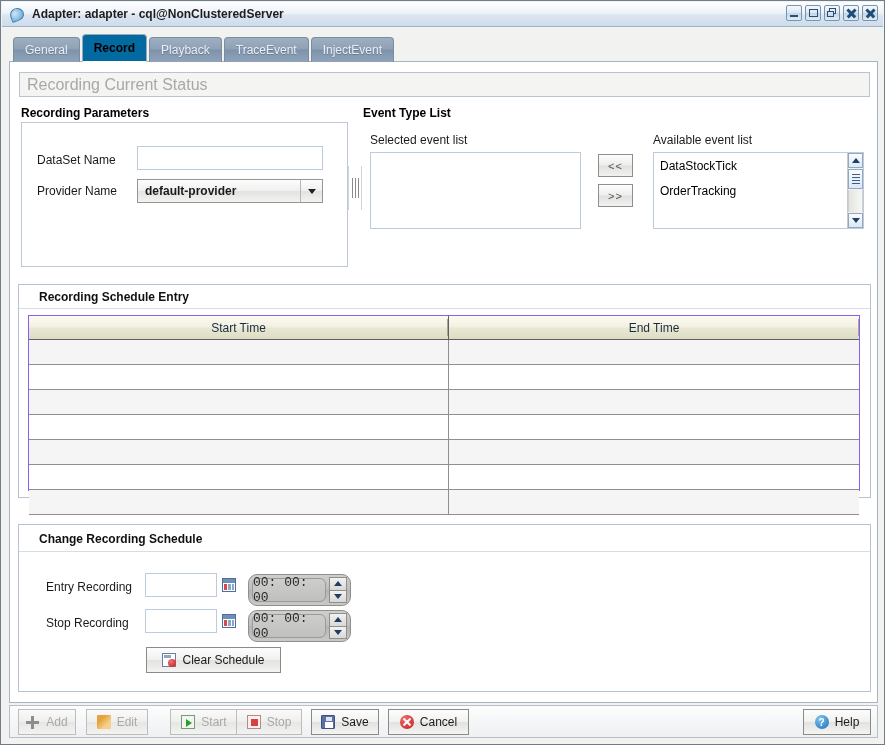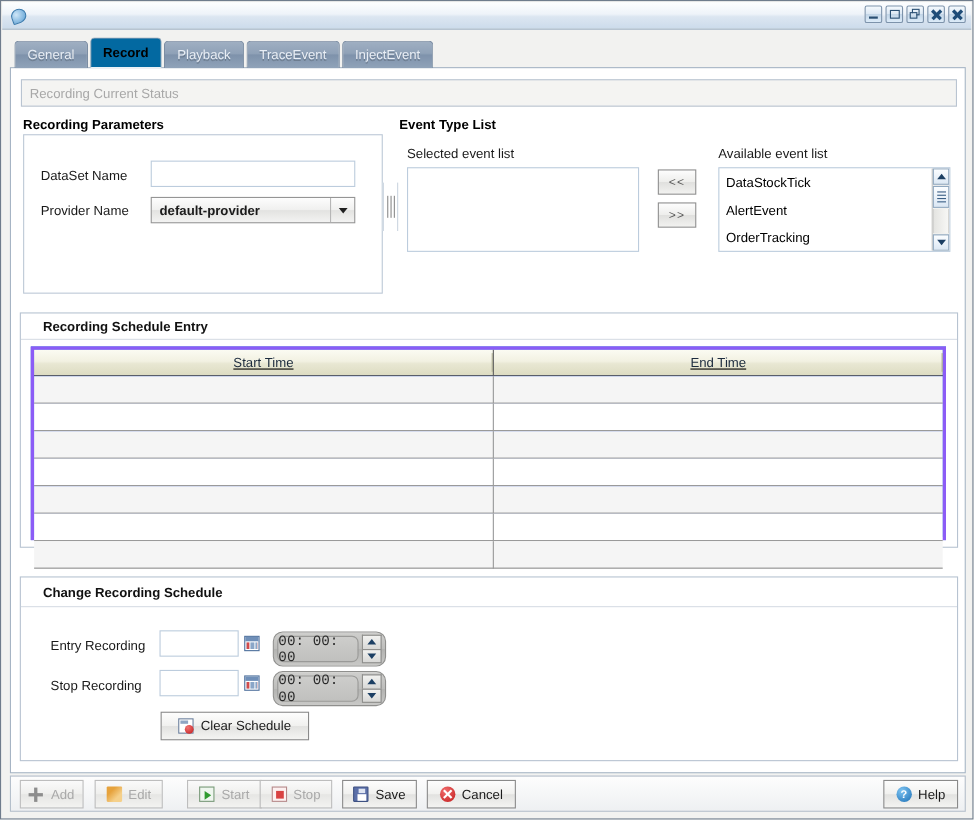--- a/index.html
+++ b/index.html
@@ -109,21 +109,21 @@
   }
 
   
   .status-field {
     position: absolute; left: 9px; top: 10px;
     width: 851px; height: 25px;
     background: #f4f4f2;
     border: 1px solid #b9c4d1;
     display: flex; align-items: center;
     padding-left: 7px;
-    font-size: 12px;
+    font-size: 16px;
     color: #a8a8a8;
   }
 
   
   .sec-head {
     position: absolute;
     font-size: 12px; font-weight: bold; color: #000;
   }
   .plain-label {
     position: absolute;
@@ -255,21 +255,21 @@
   .panel-title {
     position: absolute;
     font-size: 12px; font-weight: bold; color: #111; padding-left: 12px;
   }
   .panel-sep {
     position: absolute;
     height: 1px; background: #d7dde5;
   }
 
   
-  .tbl { position: absolute; border: 3px solid #8b5cf6; background:#1d4ed8;text-decoration:underline; }
+  .tbl { position: absolute; border: 1px solid #8b5cf6; background:#0c4a6e; }
   .tbl-head {
     display: flex; height: 24px;
     background: linear-gradient(to bottom, #fbfbf2 0%, #f2f1e2 45%, #e8e7d3 55%, #dddcc2 100%);
     border-bottom: 1px solid #5f5f5f;
   }
   .th {
     display: flex; align-items: center; justify-content: center;
     font-size: 12px; color: #1c2b3d;
     position: relative;
   }
@@ -410,20 +410,21 @@
 </style>
 </head>
 <body>
 
 <div class="window">
 
   <div class="titlebar">
     <span class="tb-icon">
       <span class="adapter-ico"></span>
     </span>
+    <span class="tb-title">Adapter: adapter - cql@NonClusteredServer</span>
 
     <span class="tb-buttons">
       <span class="tb-btn">
           <i class="ic-min"></i>
         </span>
       <span class="tb-btn">
           <i class="ic-max"></i>
         </span>
       <span class="tb-btn">
           <i class="ic-res1"></i>
@@ -477,21 +478,20 @@
 
     <div class="plain-label" style="left:360px; top:71px;">Selected event list</div>
     <div class="listbox" style="left:360px; top:90px; width:211px; height:77px;"></div>
 
     <div class="xfer-btn" style="left:588px; top:92px;">&lt;&lt;</div>
     <div class="xfer-btn" style="left:588px; top:122px;">&gt;&gt;</div>
 
     <div class="plain-label" style="left:643px; top:71px;">Available event list</div>
     <div class="listbox" style="left:643px; top:90px; width:211px; height:77px;">
       <div class="item" style="width:194px;">DataStockTick</div>
-      <div class="item" style="width:194px;">AlertEvent</div>
       <div class="item" style="width:194px;">OrderTracking</div>
 
       <div class="vscroll">
         <div class="sb-btn sb-up">
             <i class="tri-up"></i>
           </div>
         <div class="sb-thumb">
             <i></i>
             <i></i>
             <i></i>

